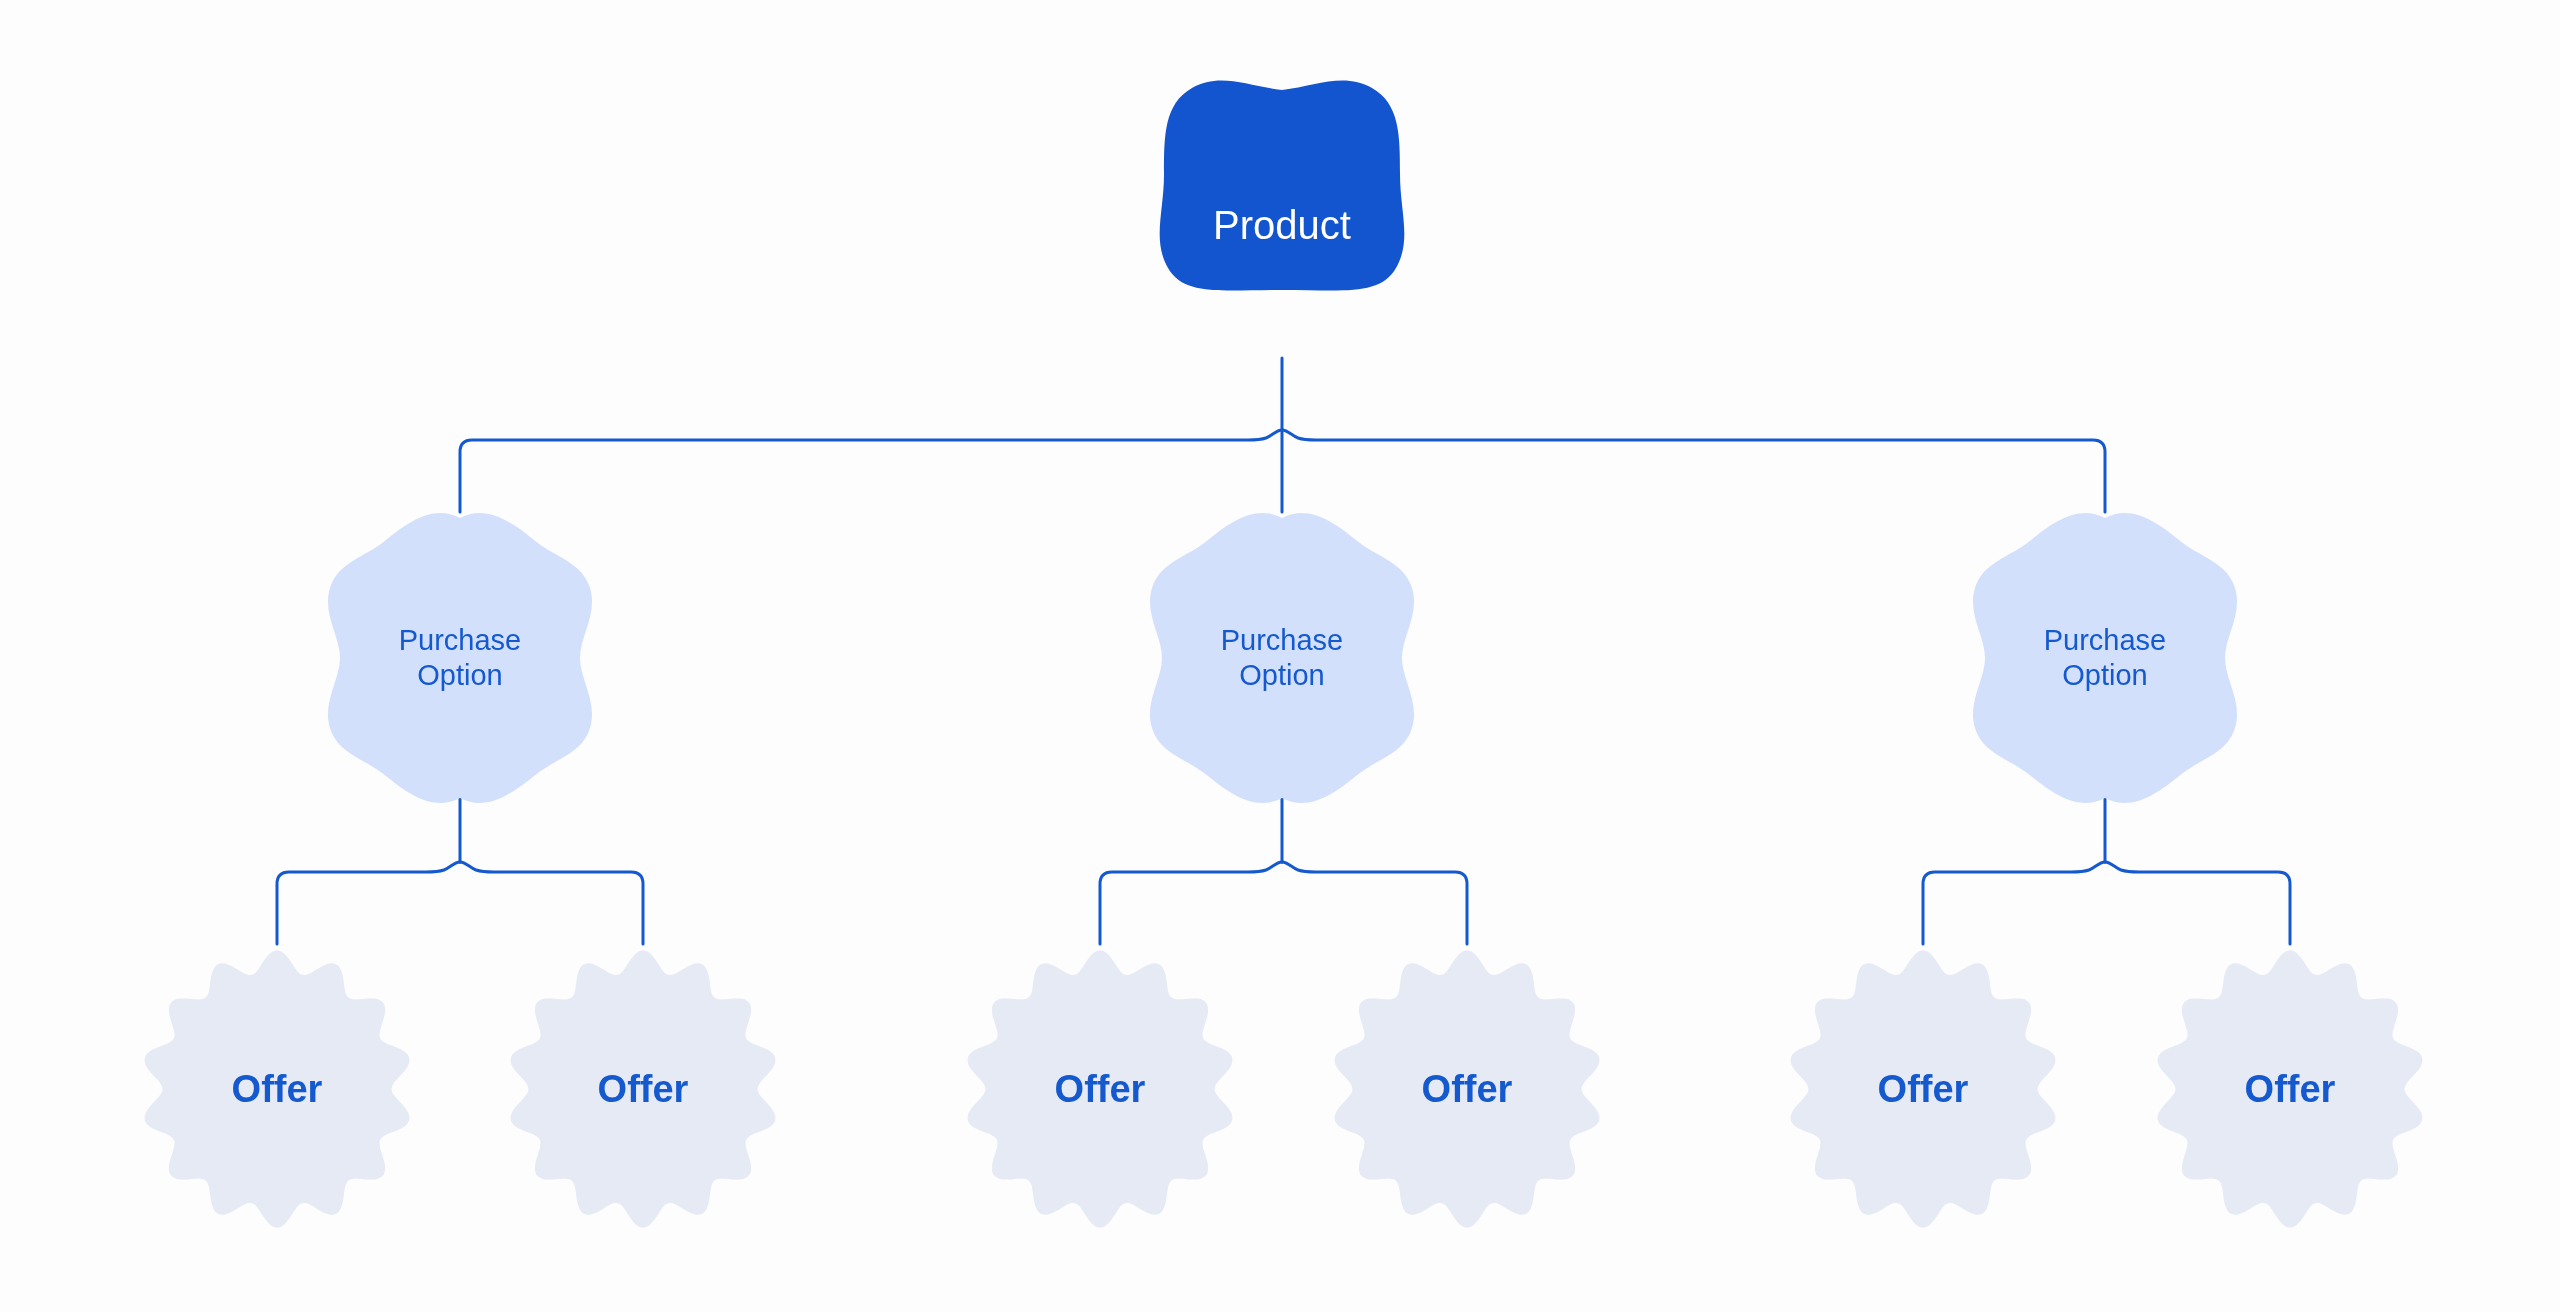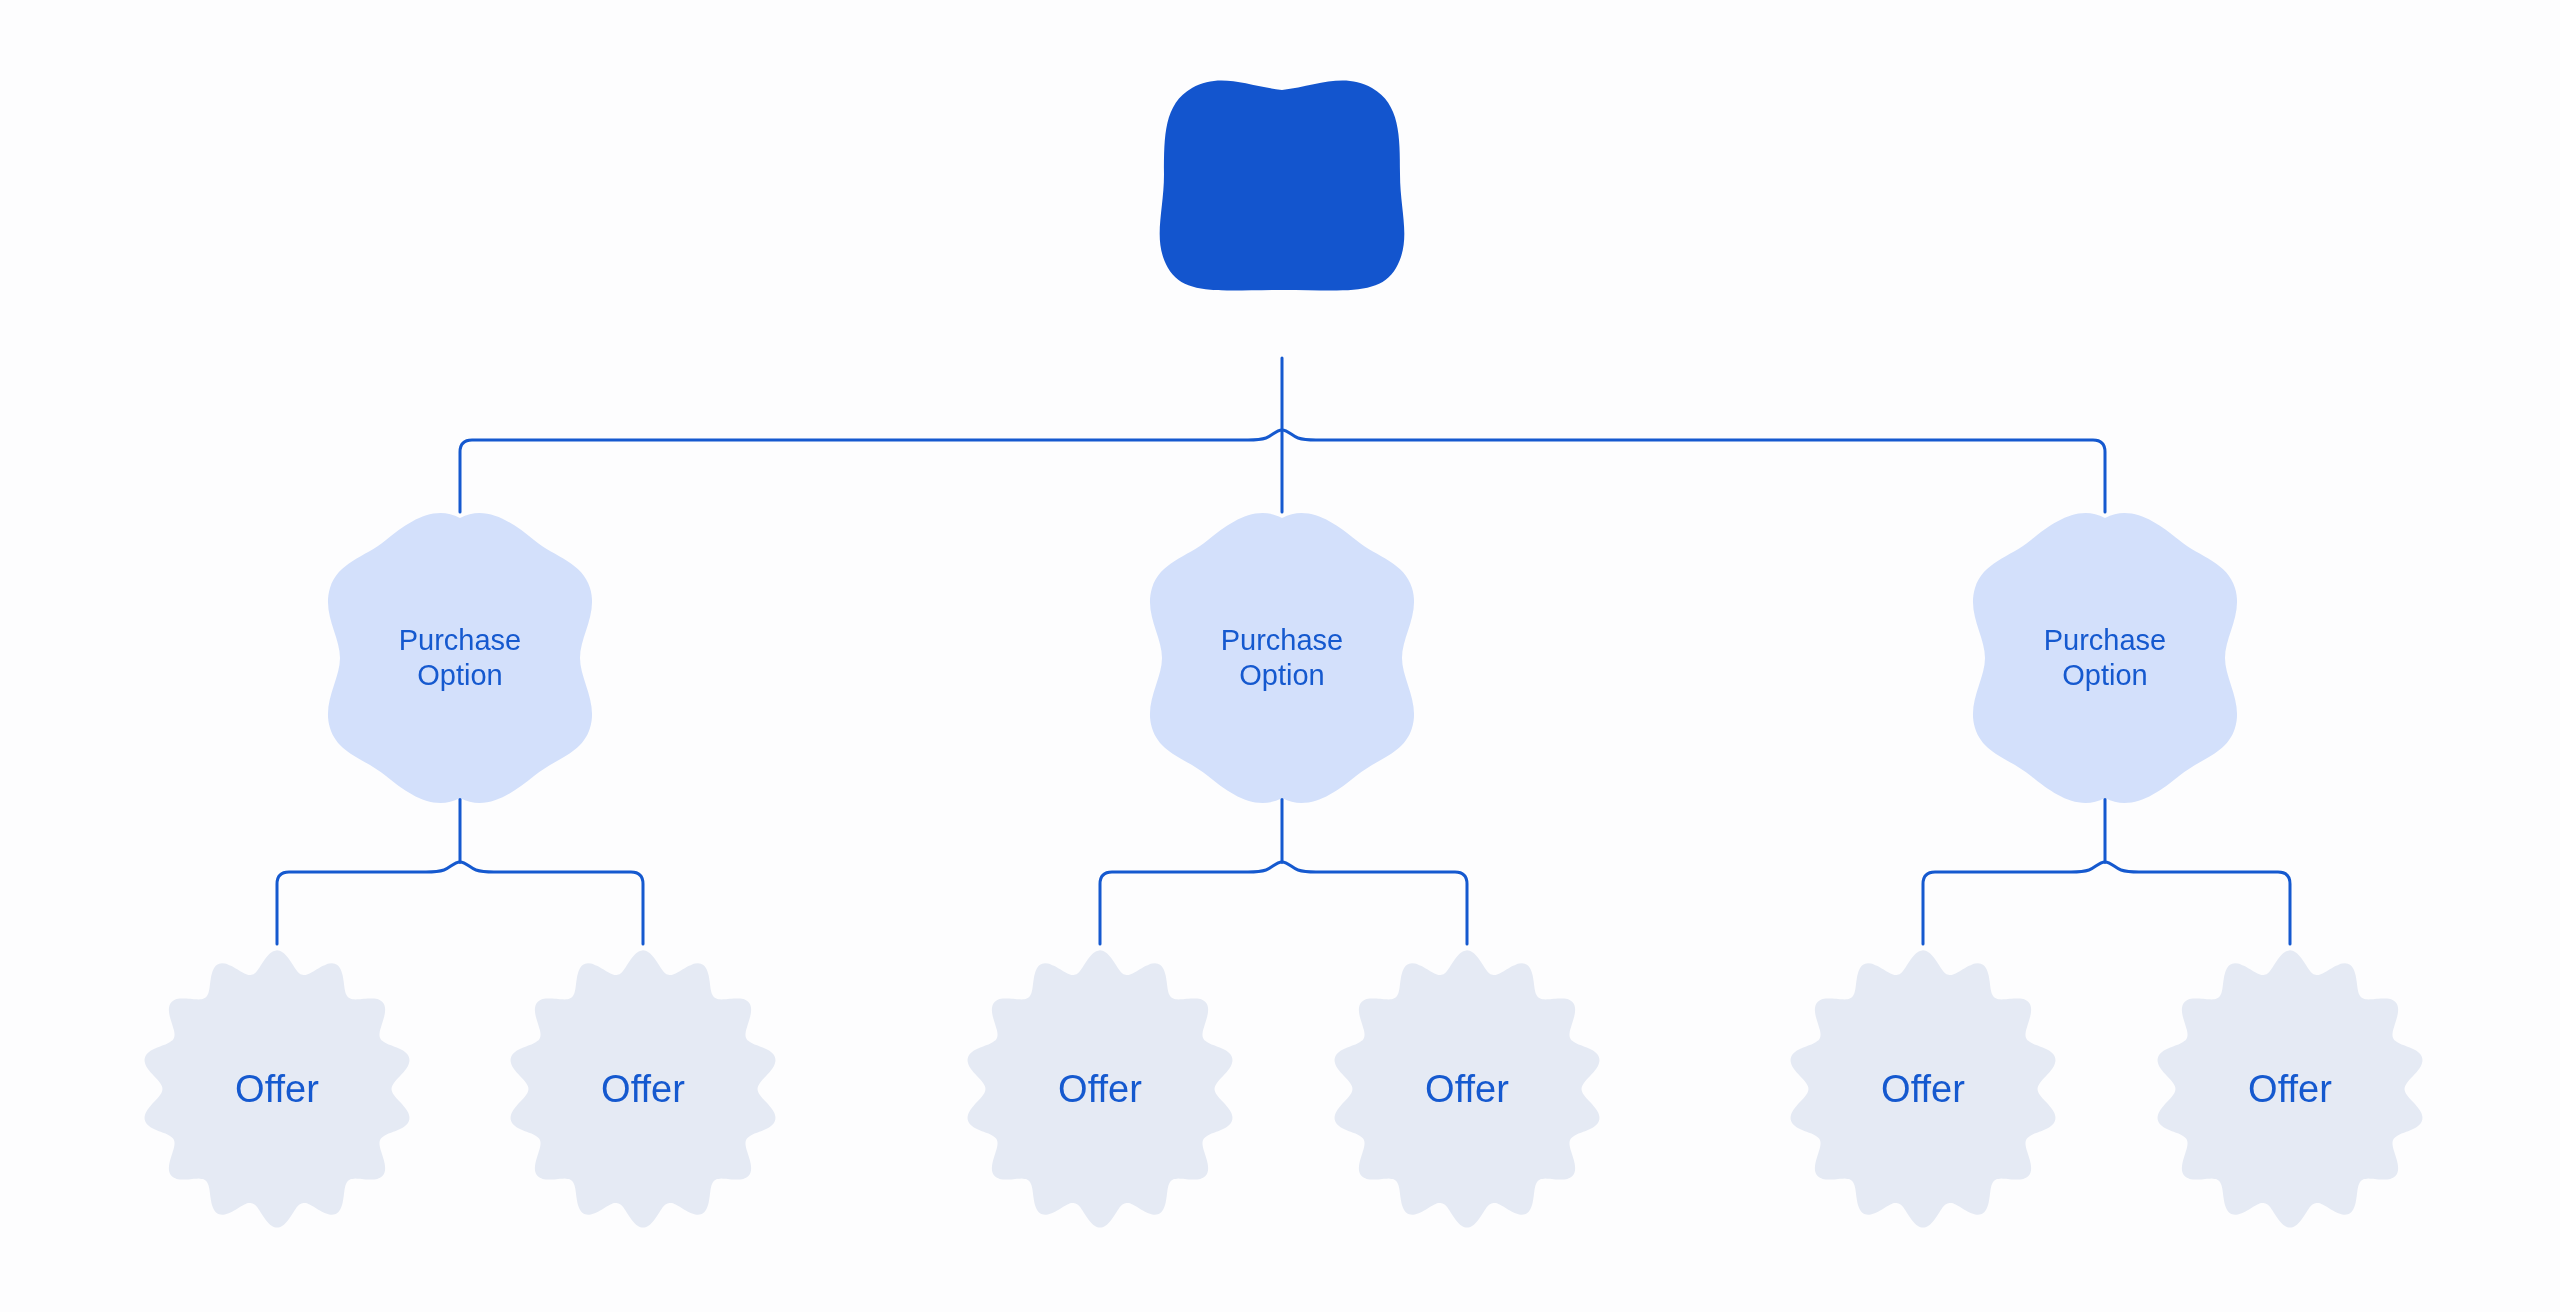--- a/index.html
+++ b/index.html
@@ -37,21 +37,21 @@
     font-weight: 400;
     color: #ffffff;
   }
   .node-mid-label {
     font-size: 29px;
     font-weight: 400;
     color: #1559cf;
   }
   .node-leaf-label {
     font-size: 38px;
-    font-weight: 400;
+    font-weight: 700;
     color: #1559cf;
   }
 </style>
 </head>
 <body>
 
 <div id="canvas">
 
   <svg id="diagram-svg" viewBox="0 0 2560 1312" xmlns="http://www.w3.org/2000/svg">
     <defs>
@@ -204,20 +204,21 @@
         </g>
         <g>
           <path d="M 1923.00 950.34 Q 1923.00 950.34 1924.27 950.53 Q 1925.53 950.73 1926.78 951.31 Q 1928.02 951.89 1929.23 952.81 Q 1930.44 953.73 1931.59 954.94 Q 1932.75 956.14 1933.84 957.55 Q 1934.94 958.96 1935.97 960.48 Q 1937.01 962.00 1937.99 963.54 Q 1938.97 965.08 1939.91 966.54 Q 1940.85 968.00 1941.77 969.29 Q 1942.70 970.58 1943.62 971.63 Q 1944.55 972.67 1945.50 973.42 Q 1946.45 974.17 1947.46 974.58 Q 1948.47 974.99 1949.56 975.07 Q 1950.64 975.14 1951.82 974.89 Q 1952.99 974.64 1954.27 974.11 Q 1955.55 973.58 1956.93 972.82 Q 1958.31 972.07 1959.77 971.17 Q 1961.24 970.27 1962.78 969.32 Q 1964.32 968.37 1965.90 967.46 Q 1967.48 966.55 1969.06 965.76 Q 1970.65 964.98 1972.20 964.40 Q 1973.75 963.83 1975.23 963.54 Q 1976.71 963.24 1978.08 963.27 Q 1979.44 963.30 1980.67 963.69 Q 1981.89 964.07 1982.95 964.81 Q 1984.01 965.55 1984.88 966.62 Q 1985.76 967.69 1986.45 969.06 Q 1987.15 970.42 1987.68 972.02 Q 1988.21 973.62 1988.60 975.37 Q 1988.99 977.13 1989.27 978.96 Q 1989.56 980.79 1989.79 982.61 Q 1990.02 984.43 1990.25 986.16 Q 1990.48 987.89 1990.76 989.47 Q 1991.04 991.04 1991.43 992.39 Q 1991.82 993.74 1992.36 994.84 Q 1992.90 995.93 1993.64 996.75 Q 1994.37 997.57 1995.31 998.12 Q 1996.26 998.67 1997.43 998.97 Q 1998.59 999.26 1999.97 999.35 Q 2001.35 999.43 2002.91 999.37 Q 2004.47 999.30 2006.18 999.14 Q 2007.88 998.98 2009.67 998.81 Q 2011.46 998.63 2013.27 998.51 Q 2015.08 998.39 2016.84 998.38 Q 2018.60 998.38 2020.24 998.55 Q 2021.89 998.72 2023.34 999.11 Q 2024.80 999.50 2026.02 1000.14 Q 2027.24 1000.77 2028.18 1001.66 Q 2029.12 1002.55 2029.76 1003.68 Q 2030.40 1004.81 2030.73 1006.17 Q 2031.06 1007.52 2031.11 1009.06 Q 2031.16 1010.60 2030.96 1012.27 Q 2030.76 1013.95 2030.36 1015.70 Q 2029.96 1017.45 2029.44 1019.23 Q 2028.93 1021.01 2028.36 1022.75 Q 2027.79 1024.49 2027.26 1026.15 Q 2026.74 1027.82 2026.32 1029.36 Q 2025.91 1030.90 2025.69 1032.29 Q 2025.46 1033.68 2025.48 1034.91 Q 2025.51 1036.13 2025.82 1037.20 Q 2026.13 1038.26 2026.75 1039.18 Q 2027.37 1040.09 2028.30 1040.87 Q 2029.22 1041.66 2030.43 1042.34 Q 2031.63 1043.03 2033.07 1043.66 Q 2034.50 1044.29 2036.10 1044.91 Q 2037.71 1045.52 2039.39 1046.16 Q 2041.08 1046.79 2042.76 1047.48 Q 2044.45 1048.17 2046.03 1048.95 Q 2047.62 1049.73 2049.03 1050.61 Q 2050.44 1051.49 2051.58 1052.49 Q 2052.73 1053.49 2053.56 1054.60 Q 2054.39 1055.71 2054.86 1056.93 Q 2055.33 1058.14 2055.42 1059.45 Q 2055.52 1060.75 2055.24 1062.12 Q 2054.97 1063.49 2054.36 1064.90 Q 2053.75 1066.31 2052.85 1067.72 Q 2051.96 1069.14 2050.86 1070.55 Q 2049.76 1071.95 2048.54 1073.32 Q 2047.31 1074.69 2046.06 1076.01 Q 2044.81 1077.33 2043.63 1078.59 Q 2042.45 1079.86 2041.42 1081.06 Q 2040.40 1082.26 2039.60 1083.42 Q 2038.81 1084.57 2038.31 1085.69 Q 2037.81 1086.81 2037.64 1087.90 Q 2037.47 1089.00 2037.64 1090.10 Q 2037.81 1091.19 2038.31 1092.31 Q 2038.81 1093.43 2039.60 1094.58 Q 2040.40 1095.74 2041.42 1096.94 Q 2042.45 1098.14 2043.63 1099.41 Q 2044.81 1100.67 2046.06 1101.99 Q 2047.31 1103.31 2048.54 1104.68 Q 2049.76 1106.05 2050.86 1107.45 Q 2051.96 1108.86 2052.85 1110.28 Q 2053.75 1111.69 2054.36 1113.10 Q 2054.97 1114.51 2055.24 1115.88 Q 2055.52 1117.25 2055.42 1118.55 Q 2055.33 1119.86 2054.86 1121.07 Q 2054.39 1122.29 2053.56 1123.40 Q 2052.73 1124.51 2051.58 1125.51 Q 2050.44 1126.51 2049.03 1127.39 Q 2047.62 1128.27 2046.03 1129.05 Q 2044.45 1129.83 2042.76 1130.52 Q 2041.08 1131.21 2039.39 1131.84 Q 2037.71 1132.48 2036.10 1133.09 Q 2034.50 1133.71 2033.07 1134.34 Q 2031.63 1134.97 2030.43 1135.66 Q 2029.22 1136.34 2028.30 1137.13 Q 2027.37 1137.91 2026.75 1138.82 Q 2026.13 1139.74 2025.82 1140.80 Q 2025.51 1141.87 2025.48 1143.09 Q 2025.46 1144.32 2025.69 1145.71 Q 2025.91 1147.10 2026.32 1148.64 Q 2026.74 1150.18 2027.26 1151.85 Q 2027.79 1153.51 2028.36 1155.25 Q 2028.93 1156.99 2029.44 1158.77 Q 2029.96 1160.55 2030.36 1162.30 Q 2030.76 1164.05 2030.96 1165.73 Q 2031.16 1167.40 2031.11 1168.94 Q 2031.06 1170.48 2030.73 1171.83 Q 2030.40 1173.19 2029.76 1174.32 Q 2029.12 1175.45 2028.18 1176.34 Q 2027.24 1177.23 2026.02 1177.86 Q 2024.80 1178.50 2023.34 1178.89 Q 2021.89 1179.28 2020.24 1179.45 Q 2018.60 1179.62 2016.84 1179.62 Q 2015.08 1179.61 2013.27 1179.49 Q 2011.46 1179.37 2009.67 1179.19 Q 2007.88 1179.02 2006.18 1178.86 Q 2004.47 1178.70 2002.91 1178.63 Q 2001.35 1178.57 1999.97 1178.65 Q 1998.59 1178.74 1997.43 1179.03 Q 1996.26 1179.33 1995.31 1179.88 Q 1994.37 1180.43 1993.64 1181.25 Q 1992.90 1182.07 1992.36 1183.16 Q 1991.82 1184.26 1991.43 1185.61 Q 1991.04 1186.96 1990.76 1188.53 Q 1990.48 1190.11 1990.25 1191.84 Q 1990.02 1193.57 1989.79 1195.39 Q 1989.56 1197.21 1989.27 1199.04 Q 1988.99 1200.87 1988.60 1202.63 Q 1988.21 1204.38 1987.68 1205.98 Q 1987.15 1207.58 1986.45 1208.94 Q 1985.76 1210.31 1984.88 1211.38 Q 1984.01 1212.45 1982.95 1213.19 Q 1981.89 1213.93 1980.67 1214.31 Q 1979.44 1214.70 1978.08 1214.73 Q 1976.71 1214.76 1975.23 1214.46 Q 1973.75 1214.17 1972.20 1213.60 Q 1970.65 1213.02 1969.06 1212.24 Q 1967.48 1211.45 1965.90 1210.54 Q 1964.32 1209.63 1962.78 1208.68 Q 1961.24 1207.73 1959.77 1206.83 Q 1958.31 1205.93 1956.93 1205.18 Q 1955.55 1204.42 1954.27 1203.89 Q 1952.99 1203.36 1951.82 1203.11 Q 1950.64 1202.86 1949.56 1202.93 Q 1948.47 1203.01 1947.46 1203.42 Q 1946.45 1203.83 1945.50 1204.58 Q 1944.55 1205.33 1943.62 1206.37 Q 1942.70 1207.42 1941.77 1208.71 Q 1940.85 1210.00 1939.91 1211.46 Q 1938.97 1212.92 1937.99 1214.46 Q 1937.01 1216.00 1935.97 1217.52 Q 1934.94 1219.04 1933.84 1220.45 Q 1932.75 1221.86 1931.59 1223.06 Q 1930.44 1224.27 1929.23 1225.19 Q 1928.02 1226.11 1926.78 1226.69 Q 1925.53 1227.27 1924.27 1227.47 Q 1923.00 1227.66 1921.73 1227.47 Q 1920.47 1227.27 1919.22 1226.69 Q 1917.98 1226.11 1916.77 1225.19 Q 1915.56 1224.27 1914.41 1223.06 Q 1913.25 1221.86 1912.16 1220.45 Q 1911.06 1219.04 1910.03 1217.52 Q 1908.99 1216.00 1908.01 1214.46 Q 1907.03 1212.92 1906.09 1211.46 Q 1905.15 1210.00 1904.23 1208.71 Q 1903.30 1207.42 1902.38 1206.37 Q 1901.45 1205.33 1900.50 1204.58 Q 1899.55 1203.83 1898.54 1203.42 Q 1897.53 1203.01 1896.44 1202.93 Q 1895.36 1202.86 1894.18 1203.11 Q 1893.01 1203.36 1891.73 1203.89 Q 1890.45 1204.42 1889.07 1205.18 Q 1887.69 1205.93 1886.23 1206.83 Q 1884.76 1207.73 1883.22 1208.68 Q 1881.68 1209.63 1880.10 1210.54 Q 1878.52 1211.45 1876.94 1212.24 Q 1875.35 1213.02 1873.80 1213.60 Q 1872.25 1214.17 1870.77 1214.46 Q 1869.29 1214.76 1867.92 1214.73 Q 1866.56 1214.70 1865.33 1214.31 Q 1864.11 1213.93 1863.05 1213.19 Q 1861.99 1212.45 1861.12 1211.38 Q 1860.24 1210.31 1859.55 1208.94 Q 1858.85 1207.58 1858.32 1205.98 Q 1857.79 1204.38 1857.40 1202.63 Q 1857.01 1200.87 1856.73 1199.04 Q 1856.44 1197.21 1856.21 1195.39 Q 1855.98 1193.57 1855.75 1191.84 Q 1855.52 1190.11 1855.24 1188.53 Q 1854.96 1186.96 1854.57 1185.61 Q 1854.18 1184.26 1853.64 1183.16 Q 1853.10 1182.07 1852.36 1181.25 Q 1851.63 1180.43 1850.69 1179.88 Q 1849.74 1179.33 1848.57 1179.03 Q 1847.41 1178.74 1846.03 1178.65 Q 1844.65 1178.57 1843.09 1178.63 Q 1841.53 1178.70 1839.82 1178.86 Q 1838.12 1179.02 1836.33 1179.19 Q 1834.54 1179.37 1832.73 1179.49 Q 1830.92 1179.61 1829.16 1179.62 Q 1827.40 1179.62 1825.76 1179.45 Q 1824.11 1179.28 1822.66 1178.89 Q 1821.20 1178.50 1819.98 1177.86 Q 1818.76 1177.23 1817.82 1176.34 Q 1816.88 1175.45 1816.24 1174.32 Q 1815.60 1173.19 1815.27 1171.83 Q 1814.94 1170.48 1814.89 1168.94 Q 1814.84 1167.40 1815.04 1165.73 Q 1815.24 1164.05 1815.64 1162.30 Q 1816.04 1160.55 1816.56 1158.77 Q 1817.07 1156.99 1817.64 1155.25 Q 1818.21 1153.51 1818.74 1151.85 Q 1819.26 1150.18 1819.68 1148.64 Q 1820.09 1147.10 1820.31 1145.71 Q 1820.54 1144.32 1820.52 1143.09 Q 1820.49 1141.87 1820.18 1140.80 Q 1819.87 1139.74 1819.25 1138.82 Q 1818.63 1137.91 1817.70 1137.13 Q 1816.78 1136.34 1815.57 1135.66 Q 1814.37 1134.97 1812.93 1134.34 Q 1811.50 1133.71 1809.90 1133.09 Q 1808.29 1132.48 1806.61 1131.84 Q 1804.92 1131.21 1803.24 1130.52 Q 1801.55 1129.83 1799.97 1129.05 Q 1798.38 1128.27 1796.97 1127.39 Q 1795.56 1126.51 1794.42 1125.51 Q 1793.27 1124.51 1792.44 1123.40 Q 1791.61 1122.29 1791.14 1121.07 Q 1790.67 1119.86 1790.58 1118.55 Q 1790.48 1117.25 1790.76 1115.88 Q 1791.03 1114.51 1791.64 1113.10 Q 1792.25 1111.69 1793.15 1110.28 Q 1794.04 1108.86 1795.14 1107.45 Q 1796.24 1106.05 1797.46 1104.68 Q 1798.69 1103.31 1799.94 1101.99 Q 1801.19 1100.67 1802.37 1099.41 Q 1803.55 1098.14 1804.58 1096.94 Q 1805.60 1095.74 1806.40 1094.58 Q 1807.19 1093.43 1807.69 1092.31 Q 1808.19 1091.19 1808.36 1090.10 Q 1808.53 1089.00 1808.36 1087.90 Q 1808.19 1086.81 1807.69 1085.69 Q 1807.19 1084.57 1806.40 1083.42 Q 1805.60 1082.26 1804.58 1081.06 Q 1803.55 1079.86 1802.37 1078.59 Q 1801.19 1077.33 1799.94 1076.01 Q 1798.69 1074.69 1797.46 1073.32 Q 1796.24 1071.95 1795.14 1070.55 Q 1794.04 1069.14 1793.15 1067.72 Q 1792.25 1066.31 1791.64 1064.90 Q 1791.03 1063.49 1790.76 1062.12 Q 1790.48 1060.75 1790.58 1059.45 Q 1790.67 1058.14 1791.14 1056.93 Q 1791.61 1055.71 1792.44 1054.60 Q 1793.27 1053.49 1794.42 1052.49 Q 1795.56 1051.49 1796.97 1050.61 Q 1798.38 1049.73 1799.97 1048.95 Q 1801.55 1048.17 1803.24 1047.48 Q 1804.92 1046.79 1806.61 1046.16 Q 1808.29 1045.52 1809.90 1044.91 Q 1811.50 1044.29 1812.93 1043.66 Q 1814.37 1043.03 1815.57 1042.34 Q 1816.78 1041.66 1817.70 1040.87 Q 1818.63 1040.09 1819.25 1039.18 Q 1819.87 1038.26 1820.18 1037.20 Q 1820.49 1036.13 1820.52 1034.91 Q 1820.54 1033.68 1820.31 1032.29 Q 1820.09 1030.90 1819.68 1029.36 Q 1819.26 1027.82 1818.74 1026.15 Q 1818.21 1024.49 1817.64 1022.75 Q 1817.07 1021.01 1816.56 1019.23 Q 1816.04 1017.45 1815.64 1015.70 Q 1815.24 1013.95 1815.04 1012.27 Q 1814.84 1010.60 1814.89 1009.06 Q 1814.94 1007.52 1815.27 1006.17 Q 1815.60 1004.81 1816.24 1003.68 Q 1816.88 1002.55 1817.82 1001.66 Q 1818.76 1000.77 1819.98 1000.14 Q 1821.20 999.50 1822.66 999.11 Q 1824.11 998.72 1825.76 998.55 Q 1827.40 998.38 1829.16 998.38 Q 1830.92 998.39 1832.73 998.51 Q 1834.54 998.63 1836.33 998.81 Q 1838.12 998.98 1839.82 999.14 Q 1841.53 999.30 1843.09 999.37 Q 1844.65 999.43 1846.03 999.35 Q 1847.41 999.26 1848.57 998.97 Q 1849.74 998.67 1850.69 998.12 Q 1851.63 997.57 1852.36 996.75 Q 1853.10 995.93 1853.64 994.84 Q 1854.18 993.74 1854.57 992.39 Q 1854.96 991.04 1855.24 989.47 Q 1855.52 987.89 1855.75 986.16 Q 1855.98 984.43 1856.21 982.61 Q 1856.44 980.79 1856.73 978.96 Q 1857.01 977.13 1857.40 975.37 Q 1857.79 973.62 1858.32 972.02 Q 1858.85 970.42 1859.55 969.06 Q 1860.24 967.69 1861.12 966.62 Q 1861.99 965.55 1863.05 964.81 Q 1864.11 964.07 1865.33 963.69 Q 1866.56 963.30 1867.92 963.27 Q 1869.29 963.24 1870.77 963.54 Q 1872.25 963.83 1873.80 964.40 Q 1875.35 964.98 1876.94 965.76 Q 1878.52 966.55 1880.10 967.46 Q 1881.68 968.37 1883.22 969.32 Q 1884.76 970.27 1886.23 971.17 Q 1887.69 972.07 1889.07 972.82 Q 1890.45 973.58 1891.73 974.11 Q 1893.01 974.64 1894.18 974.89 Q 1895.36 975.14 1896.44 975.07 Q 1897.53 974.99 1898.54 974.58 Q 1899.55 974.17 1900.50 973.42 Q 1901.45 972.67 1902.38 971.63 Q 1903.30 970.58 1904.23 969.29 Q 1905.15 968.00 1906.09 966.54 Q 1907.03 965.08 1908.01 963.54 Q 1908.99 962.00 1910.03 960.48 Q 1911.06 958.96 1912.16 957.55 Q 1913.25 956.14 1914.41 954.94 Q 1915.56 953.73 1916.77 952.81 Q 1917.98 951.89 1919.22 951.31 Z" fill="#e5eaf4"></path>
         </g>
         <g>
           <path d="M 2290.00 950.34 Q 2290.00 950.34 2291.27 950.53 Q 2292.53 950.73 2293.78 951.31 Q 2295.02 951.89 2296.23 952.81 Q 2297.44 953.73 2298.59 954.94 Q 2299.75 956.14 2300.84 957.55 Q 2301.94 958.96 2302.97 960.48 Q 2304.01 962.00 2304.99 963.54 Q 2305.97 965.08 2306.91 966.54 Q 2307.85 968.00 2308.77 969.29 Q 2309.70 970.58 2310.62 971.63 Q 2311.55 972.67 2312.50 973.42 Q 2313.45 974.17 2314.46 974.58 Q 2315.47 974.99 2316.56 975.07 Q 2317.64 975.14 2318.82 974.89 Q 2319.99 974.64 2321.27 974.11 Q 2322.55 973.58 2323.93 972.82 Q 2325.31 972.07 2326.77 971.17 Q 2328.24 970.27 2329.78 969.32 Q 2331.32 968.37 2332.90 967.46 Q 2334.48 966.55 2336.06 965.76 Q 2337.65 964.98 2339.20 964.40 Q 2340.75 963.83 2342.23 963.54 Q 2343.71 963.24 2345.08 963.27 Q 2346.44 963.30 2347.67 963.69 Q 2348.89 964.07 2349.95 964.81 Q 2351.01 965.55 2351.88 966.62 Q 2352.76 967.69 2353.45 969.06 Q 2354.15 970.42 2354.68 972.02 Q 2355.21 973.62 2355.60 975.37 Q 2355.99 977.13 2356.27 978.96 Q 2356.56 980.79 2356.79 982.61 Q 2357.02 984.43 2357.25 986.16 Q 2357.48 987.89 2357.76 989.47 Q 2358.04 991.04 2358.43 992.39 Q 2358.82 993.74 2359.36 994.84 Q 2359.90 995.93 2360.64 996.75 Q 2361.37 997.57 2362.31 998.12 Q 2363.26 998.67 2364.43 998.97 Q 2365.59 999.26 2366.97 999.35 Q 2368.35 999.43 2369.91 999.37 Q 2371.47 999.30 2373.18 999.14 Q 2374.88 998.98 2376.67 998.81 Q 2378.46 998.63 2380.27 998.51 Q 2382.08 998.39 2383.84 998.38 Q 2385.60 998.38 2387.24 998.55 Q 2388.89 998.72 2390.34 999.11 Q 2391.80 999.50 2393.02 1000.14 Q 2394.24 1000.77 2395.18 1001.66 Q 2396.12 1002.55 2396.76 1003.68 Q 2397.40 1004.81 2397.73 1006.17 Q 2398.06 1007.52 2398.11 1009.06 Q 2398.16 1010.60 2397.96 1012.27 Q 2397.76 1013.95 2397.36 1015.70 Q 2396.96 1017.45 2396.44 1019.23 Q 2395.93 1021.01 2395.36 1022.75 Q 2394.79 1024.49 2394.26 1026.15 Q 2393.74 1027.82 2393.32 1029.36 Q 2392.91 1030.90 2392.69 1032.29 Q 2392.46 1033.68 2392.48 1034.91 Q 2392.51 1036.13 2392.82 1037.20 Q 2393.13 1038.26 2393.75 1039.18 Q 2394.37 1040.09 2395.30 1040.87 Q 2396.22 1041.66 2397.43 1042.34 Q 2398.63 1043.03 2400.07 1043.66 Q 2401.50 1044.29 2403.10 1044.91 Q 2404.71 1045.52 2406.39 1046.16 Q 2408.08 1046.79 2409.76 1047.48 Q 2411.45 1048.17 2413.03 1048.95 Q 2414.62 1049.73 2416.03 1050.61 Q 2417.44 1051.49 2418.58 1052.49 Q 2419.73 1053.49 2420.56 1054.60 Q 2421.39 1055.71 2421.86 1056.93 Q 2422.33 1058.14 2422.42 1059.45 Q 2422.52 1060.75 2422.24 1062.12 Q 2421.97 1063.49 2421.36 1064.90 Q 2420.75 1066.31 2419.85 1067.72 Q 2418.96 1069.14 2417.86 1070.55 Q 2416.76 1071.95 2415.54 1073.32 Q 2414.31 1074.69 2413.06 1076.01 Q 2411.81 1077.33 2410.63 1078.59 Q 2409.45 1079.86 2408.42 1081.06 Q 2407.40 1082.26 2406.60 1083.42 Q 2405.81 1084.57 2405.31 1085.69 Q 2404.81 1086.81 2404.64 1087.90 Q 2404.47 1089.00 2404.64 1090.10 Q 2404.81 1091.19 2405.31 1092.31 Q 2405.81 1093.43 2406.60 1094.58 Q 2407.40 1095.74 2408.42 1096.94 Q 2409.45 1098.14 2410.63 1099.41 Q 2411.81 1100.67 2413.06 1101.99 Q 2414.31 1103.31 2415.54 1104.68 Q 2416.76 1106.05 2417.86 1107.45 Q 2418.96 1108.86 2419.85 1110.28 Q 2420.75 1111.69 2421.36 1113.10 Q 2421.97 1114.51 2422.24 1115.88 Q 2422.52 1117.25 2422.42 1118.55 Q 2422.33 1119.86 2421.86 1121.07 Q 2421.39 1122.29 2420.56 1123.40 Q 2419.73 1124.51 2418.58 1125.51 Q 2417.44 1126.51 2416.03 1127.39 Q 2414.62 1128.27 2413.03 1129.05 Q 2411.45 1129.83 2409.76 1130.52 Q 2408.08 1131.21 2406.39 1131.84 Q 2404.71 1132.48 2403.10 1133.09 Q 2401.50 1133.71 2400.07 1134.34 Q 2398.63 1134.97 2397.43 1135.66 Q 2396.22 1136.34 2395.30 1137.13 Q 2394.37 1137.91 2393.75 1138.82 Q 2393.13 1139.74 2392.82 1140.80 Q 2392.51 1141.87 2392.48 1143.09 Q 2392.46 1144.32 2392.69 1145.71 Q 2392.91 1147.10 2393.32 1148.64 Q 2393.74 1150.18 2394.26 1151.85 Q 2394.79 1153.51 2395.36 1155.25 Q 2395.93 1156.99 2396.44 1158.77 Q 2396.96 1160.55 2397.36 1162.30 Q 2397.76 1164.05 2397.96 1165.73 Q 2398.16 1167.40 2398.11 1168.94 Q 2398.06 1170.48 2397.73 1171.83 Q 2397.40 1173.19 2396.76 1174.32 Q 2396.12 1175.45 2395.18 1176.34 Q 2394.24 1177.23 2393.02 1177.86 Q 2391.80 1178.50 2390.34 1178.89 Q 2388.89 1179.28 2387.24 1179.45 Q 2385.60 1179.62 2383.84 1179.62 Q 2382.08 1179.61 2380.27 1179.49 Q 2378.46 1179.37 2376.67 1179.19 Q 2374.88 1179.02 2373.18 1178.86 Q 2371.47 1178.70 2369.91 1178.63 Q 2368.35 1178.57 2366.97 1178.65 Q 2365.59 1178.74 2364.43 1179.03 Q 2363.26 1179.33 2362.31 1179.88 Q 2361.37 1180.43 2360.64 1181.25 Q 2359.90 1182.07 2359.36 1183.16 Q 2358.82 1184.26 2358.43 1185.61 Q 2358.04 1186.96 2357.76 1188.53 Q 2357.48 1190.11 2357.25 1191.84 Q 2357.02 1193.57 2356.79 1195.39 Q 2356.56 1197.21 2356.27 1199.04 Q 2355.99 1200.87 2355.60 1202.63 Q 2355.21 1204.38 2354.68 1205.98 Q 2354.15 1207.58 2353.45 1208.94 Q 2352.76 1210.31 2351.88 1211.38 Q 2351.01 1212.45 2349.95 1213.19 Q 2348.89 1213.93 2347.67 1214.31 Q 2346.44 1214.70 2345.08 1214.73 Q 2343.71 1214.76 2342.23 1214.46 Q 2340.75 1214.17 2339.20 1213.60 Q 2337.65 1213.02 2336.06 1212.24 Q 2334.48 1211.45 2332.90 1210.54 Q 2331.32 1209.63 2329.78 1208.68 Q 2328.24 1207.73 2326.77 1206.83 Q 2325.31 1205.93 2323.93 1205.18 Q 2322.55 1204.42 2321.27 1203.89 Q 2319.99 1203.36 2318.82 1203.11 Q 2317.64 1202.86 2316.56 1202.93 Q 2315.47 1203.01 2314.46 1203.42 Q 2313.45 1203.83 2312.50 1204.58 Q 2311.55 1205.33 2310.62 1206.37 Q 2309.70 1207.42 2308.77 1208.71 Q 2307.85 1210.00 2306.91 1211.46 Q 2305.97 1212.92 2304.99 1214.46 Q 2304.01 1216.00 2302.97 1217.52 Q 2301.94 1219.04 2300.84 1220.45 Q 2299.75 1221.86 2298.59 1223.06 Q 2297.44 1224.27 2296.23 1225.19 Q 2295.02 1226.11 2293.78 1226.69 Q 2292.53 1227.27 2291.27 1227.47 Q 2290.00 1227.66 2288.73 1227.47 Q 2287.47 1227.27 2286.22 1226.69 Q 2284.98 1226.11 2283.77 1225.19 Q 2282.56 1224.27 2281.41 1223.06 Q 2280.25 1221.86 2279.16 1220.45 Q 2278.06 1219.04 2277.03 1217.52 Q 2275.99 1216.00 2275.01 1214.46 Q 2274.03 1212.92 2273.09 1211.46 Q 2272.15 1210.00 2271.23 1208.71 Q 2270.30 1207.42 2269.38 1206.37 Q 2268.45 1205.33 2267.50 1204.58 Q 2266.55 1203.83 2265.54 1203.42 Q 2264.53 1203.01 2263.44 1202.93 Q 2262.36 1202.86 2261.18 1203.11 Q 2260.01 1203.36 2258.73 1203.89 Q 2257.45 1204.42 2256.07 1205.18 Q 2254.69 1205.93 2253.23 1206.83 Q 2251.76 1207.73 2250.22 1208.68 Q 2248.68 1209.63 2247.10 1210.54 Q 2245.52 1211.45 2243.94 1212.24 Q 2242.35 1213.02 2240.80 1213.60 Q 2239.25 1214.17 2237.77 1214.46 Q 2236.29 1214.76 2234.92 1214.73 Q 2233.56 1214.70 2232.33 1214.31 Q 2231.11 1213.93 2230.05 1213.19 Q 2228.99 1212.45 2228.12 1211.38 Q 2227.24 1210.31 2226.55 1208.94 Q 2225.85 1207.58 2225.32 1205.98 Q 2224.79 1204.38 2224.40 1202.63 Q 2224.01 1200.87 2223.73 1199.04 Q 2223.44 1197.21 2223.21 1195.39 Q 2222.98 1193.57 2222.75 1191.84 Q 2222.52 1190.11 2222.24 1188.53 Q 2221.96 1186.96 2221.57 1185.61 Q 2221.18 1184.26 2220.64 1183.16 Q 2220.10 1182.07 2219.36 1181.25 Q 2218.63 1180.43 2217.69 1179.88 Q 2216.74 1179.33 2215.57 1179.03 Q 2214.41 1178.74 2213.03 1178.65 Q 2211.65 1178.57 2210.09 1178.63 Q 2208.53 1178.70 2206.82 1178.86 Q 2205.12 1179.02 2203.33 1179.19 Q 2201.54 1179.37 2199.73 1179.49 Q 2197.92 1179.61 2196.16 1179.62 Q 2194.40 1179.62 2192.76 1179.45 Q 2191.11 1179.28 2189.66 1178.89 Q 2188.20 1178.50 2186.98 1177.86 Q 2185.76 1177.23 2184.82 1176.34 Q 2183.88 1175.45 2183.24 1174.32 Q 2182.60 1173.19 2182.27 1171.83 Q 2181.94 1170.48 2181.89 1168.94 Q 2181.84 1167.40 2182.04 1165.73 Q 2182.24 1164.05 2182.64 1162.30 Q 2183.04 1160.55 2183.56 1158.77 Q 2184.07 1156.99 2184.64 1155.25 Q 2185.21 1153.51 2185.74 1151.85 Q 2186.26 1150.18 2186.68 1148.64 Q 2187.09 1147.10 2187.31 1145.71 Q 2187.54 1144.32 2187.52 1143.09 Q 2187.49 1141.87 2187.18 1140.80 Q 2186.87 1139.74 2186.25 1138.82 Q 2185.63 1137.91 2184.70 1137.13 Q 2183.78 1136.34 2182.57 1135.66 Q 2181.37 1134.97 2179.93 1134.34 Q 2178.50 1133.71 2176.90 1133.09 Q 2175.29 1132.48 2173.61 1131.84 Q 2171.92 1131.21 2170.24 1130.52 Q 2168.55 1129.83 2166.97 1129.05 Q 2165.38 1128.27 2163.97 1127.39 Q 2162.56 1126.51 2161.42 1125.51 Q 2160.27 1124.51 2159.44 1123.40 Q 2158.61 1122.29 2158.14 1121.07 Q 2157.67 1119.86 2157.58 1118.55 Q 2157.48 1117.25 2157.76 1115.88 Q 2158.03 1114.51 2158.64 1113.10 Q 2159.25 1111.69 2160.15 1110.28 Q 2161.04 1108.86 2162.14 1107.45 Q 2163.24 1106.05 2164.46 1104.68 Q 2165.69 1103.31 2166.94 1101.99 Q 2168.19 1100.67 2169.37 1099.41 Q 2170.55 1098.14 2171.58 1096.94 Q 2172.60 1095.74 2173.40 1094.58 Q 2174.19 1093.43 2174.69 1092.31 Q 2175.19 1091.19 2175.36 1090.10 Q 2175.53 1089.00 2175.36 1087.90 Q 2175.19 1086.81 2174.69 1085.69 Q 2174.19 1084.57 2173.40 1083.42 Q 2172.60 1082.26 2171.58 1081.06 Q 2170.55 1079.86 2169.37 1078.59 Q 2168.19 1077.33 2166.94 1076.01 Q 2165.69 1074.69 2164.46 1073.32 Q 2163.24 1071.95 2162.14 1070.55 Q 2161.04 1069.14 2160.15 1067.72 Q 2159.25 1066.31 2158.64 1064.90 Q 2158.03 1063.49 2157.76 1062.12 Q 2157.48 1060.75 2157.58 1059.45 Q 2157.67 1058.14 2158.14 1056.93 Q 2158.61 1055.71 2159.44 1054.60 Q 2160.27 1053.49 2161.42 1052.49 Q 2162.56 1051.49 2163.97 1050.61 Q 2165.38 1049.73 2166.97 1048.95 Q 2168.55 1048.17 2170.24 1047.48 Q 2171.92 1046.79 2173.61 1046.16 Q 2175.29 1045.52 2176.90 1044.91 Q 2178.50 1044.29 2179.93 1043.66 Q 2181.37 1043.03 2182.57 1042.34 Q 2183.78 1041.66 2184.70 1040.87 Q 2185.63 1040.09 2186.25 1039.18 Q 2186.87 1038.26 2187.18 1037.20 Q 2187.49 1036.13 2187.52 1034.91 Q 2187.54 1033.68 2187.31 1032.29 Q 2187.09 1030.90 2186.68 1029.36 Q 2186.26 1027.82 2185.74 1026.15 Q 2185.21 1024.49 2184.64 1022.75 Q 2184.07 1021.01 2183.56 1019.23 Q 2183.04 1017.45 2182.64 1015.70 Q 2182.24 1013.95 2182.04 1012.27 Q 2181.84 1010.60 2181.89 1009.06 Q 2181.94 1007.52 2182.27 1006.17 Q 2182.60 1004.81 2183.24 1003.68 Q 2183.88 1002.55 2184.82 1001.66 Q 2185.76 1000.77 2186.98 1000.14 Q 2188.20 999.50 2189.66 999.11 Q 2191.11 998.72 2192.76 998.55 Q 2194.40 998.38 2196.16 998.38 Q 2197.92 998.39 2199.73 998.51 Q 2201.54 998.63 2203.33 998.81 Q 2205.12 998.98 2206.82 999.14 Q 2208.53 999.30 2210.09 999.37 Q 2211.65 999.43 2213.03 999.35 Q 2214.41 999.26 2215.57 998.97 Q 2216.74 998.67 2217.69 998.12 Q 2218.63 997.57 2219.36 996.75 Q 2220.10 995.93 2220.64 994.84 Q 2221.18 993.74 2221.57 992.39 Q 2221.96 991.04 2222.24 989.47 Q 2222.52 987.89 2222.75 986.16 Q 2222.98 984.43 2223.21 982.61 Q 2223.44 980.79 2223.73 978.96 Q 2224.01 977.13 2224.40 975.37 Q 2224.79 973.62 2225.32 972.02 Q 2225.85 970.42 2226.55 969.06 Q 2227.24 967.69 2228.12 966.62 Q 2228.99 965.55 2230.05 964.81 Q 2231.11 964.07 2232.33 963.69 Q 2233.56 963.30 2234.92 963.27 Q 2236.29 963.24 2237.77 963.54 Q 2239.25 963.83 2240.80 964.40 Q 2242.35 964.98 2243.94 965.76 Q 2245.52 966.55 2247.10 967.46 Q 2248.68 968.37 2250.22 969.32 Q 2251.76 970.27 2253.23 971.17 Q 2254.69 972.07 2256.07 972.82 Q 2257.45 973.58 2258.73 974.11 Q 2260.01 974.64 2261.18 974.89 Q 2262.36 975.14 2263.44 975.07 Q 2264.53 974.99 2265.54 974.58 Q 2266.55 974.17 2267.50 973.42 Q 2268.45 972.67 2269.38 971.63 Q 2270.30 970.58 2271.23 969.29 Q 2272.15 968.00 2273.09 966.54 Q 2274.03 965.08 2275.01 963.54 Q 2275.99 962.00 2277.03 960.48 Q 2278.06 958.96 2279.16 957.55 Q 2280.25 956.14 2281.41 954.94 Q 2282.56 953.73 2283.77 952.81 Q 2284.98 951.89 2286.22 951.31 Z" fill="#e5eaf4"></path>
         </g>
       </g>
   </svg>
 
+  <div class="node-label node-root-label" style="left:1152px; top:190px; width:260px; height:70px;">Product</div>
 
   <div class="node-label node-mid-label" style="left:310px; top:600px; width:300px; height:116px; flex-direction:column;">
     <span>Purchase</span>
     <span>Option</span>
   </div>
 
   <div class="node-label node-mid-label" style="left:1132px; top:600px; width:300px; height:116px; flex-direction:column;">
     <span>Purchase</span>
     <span>Option</span>
   </div>

